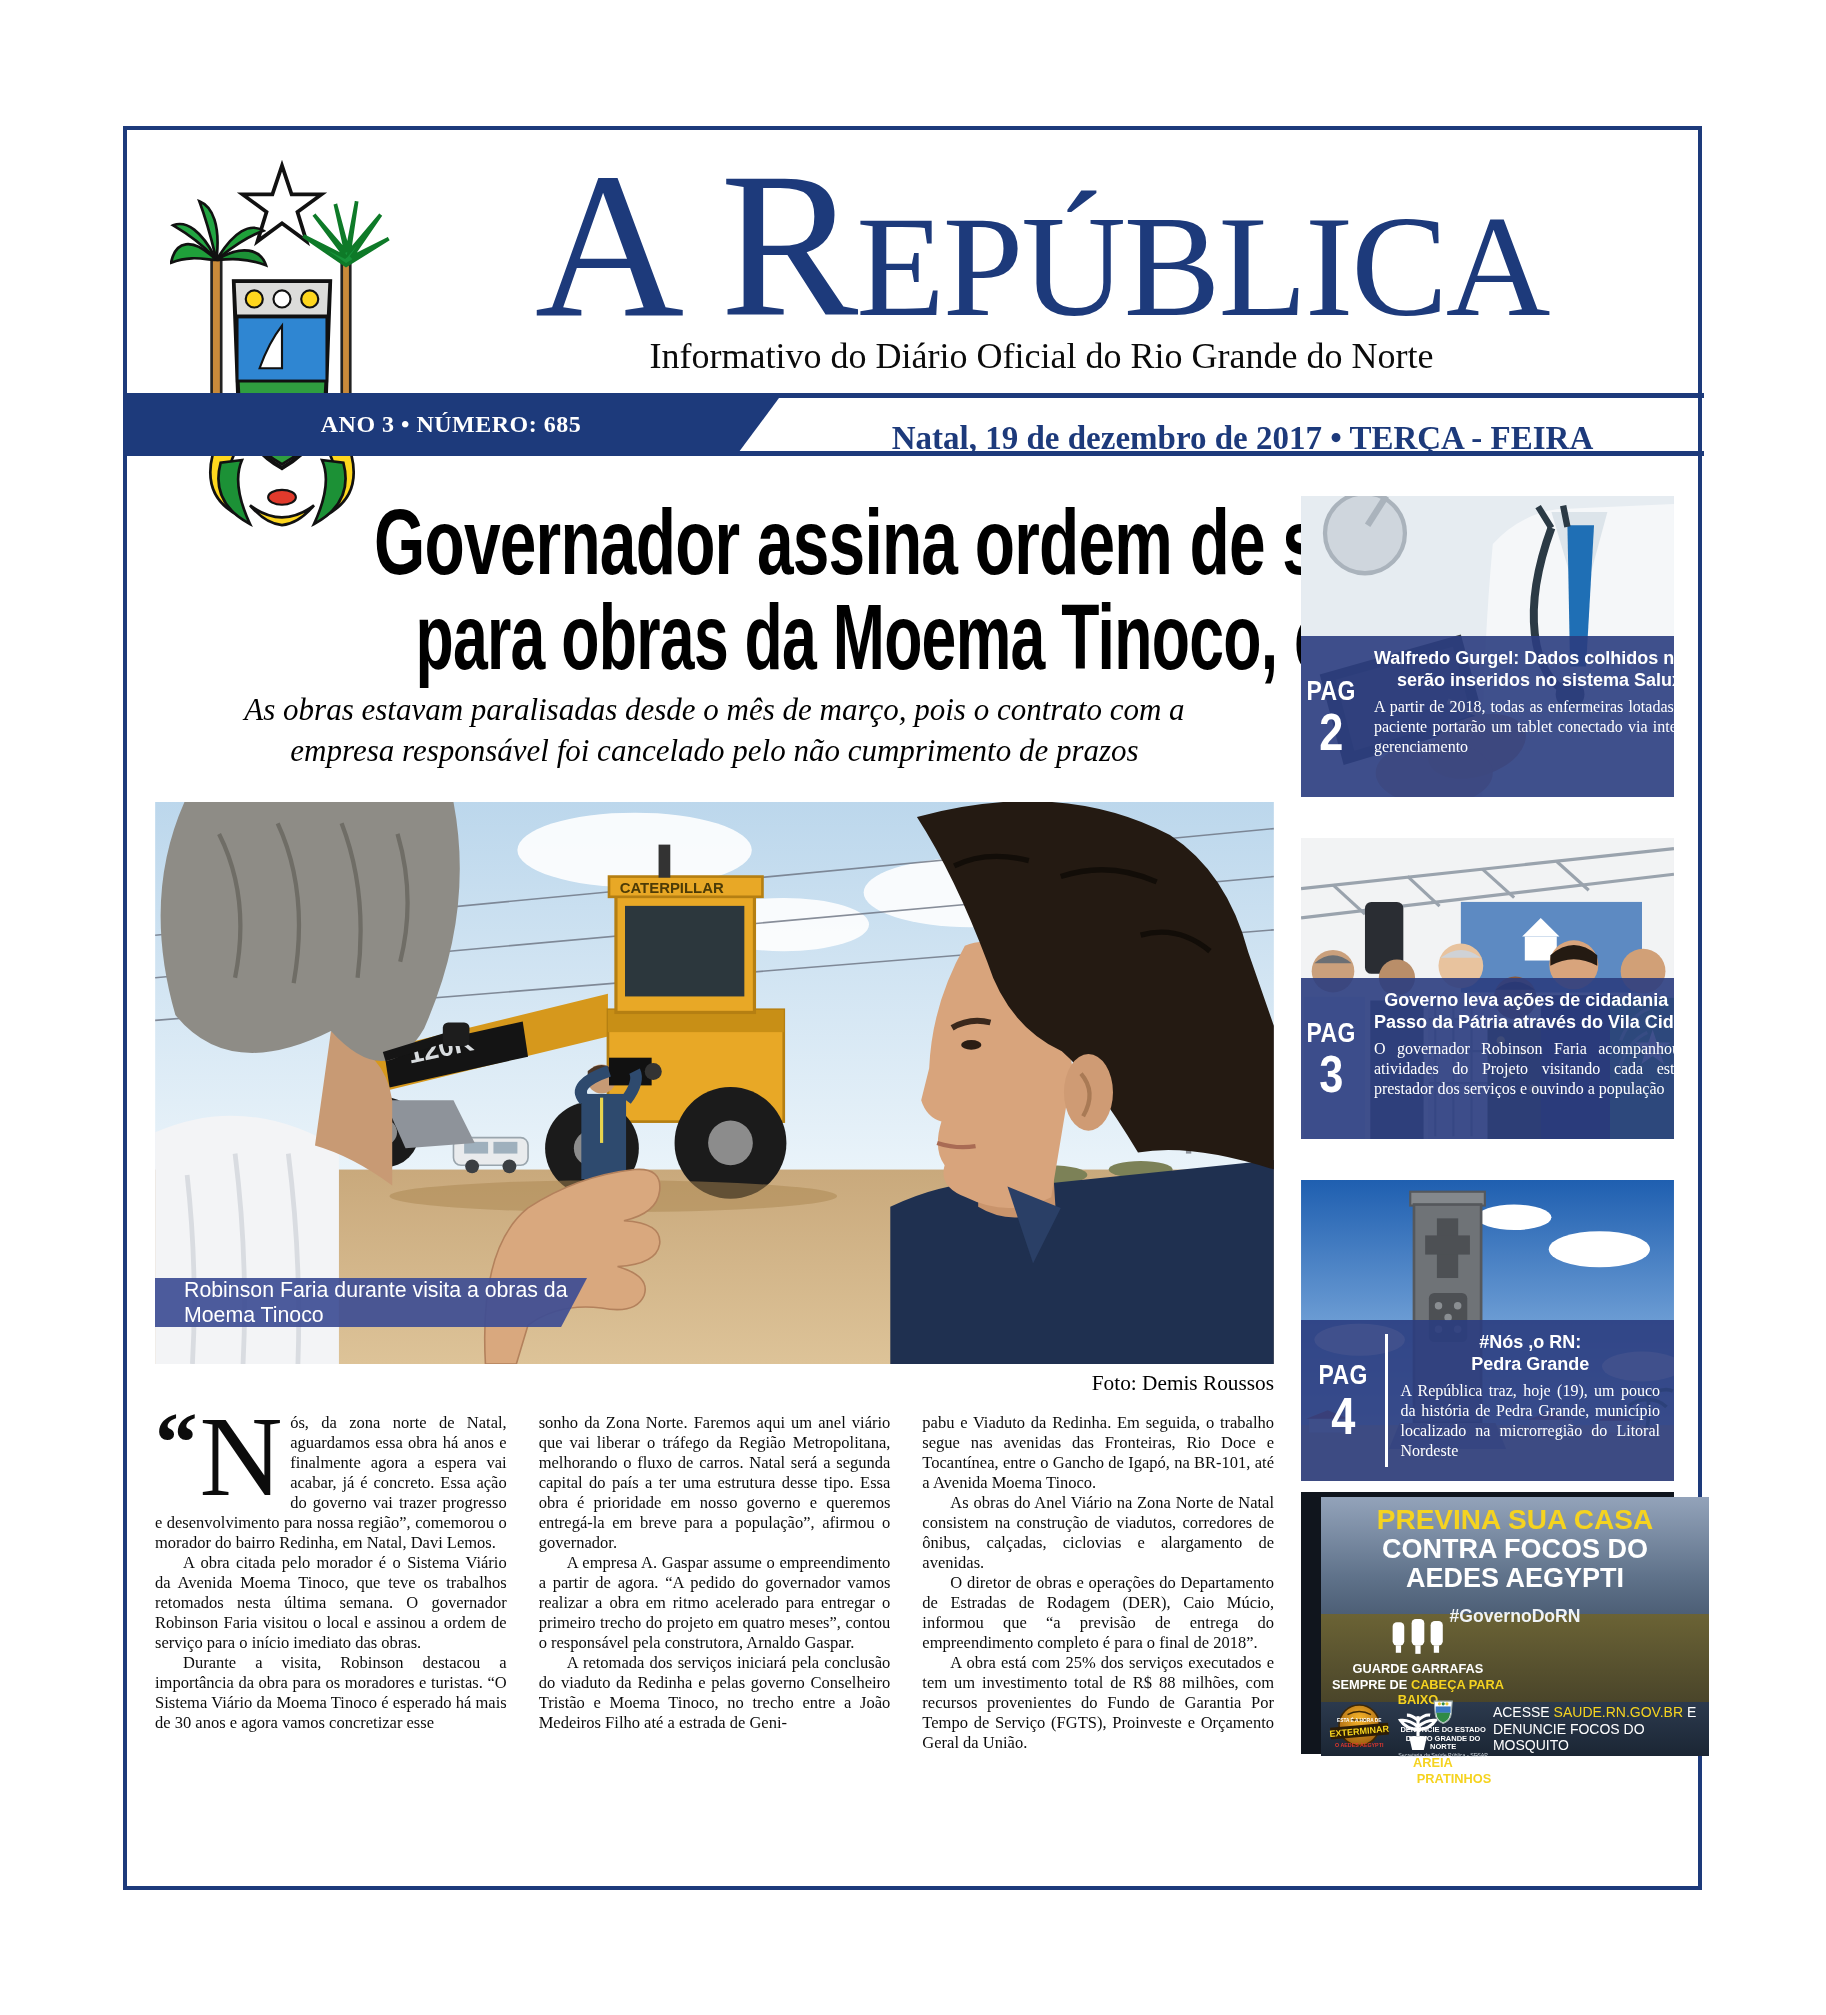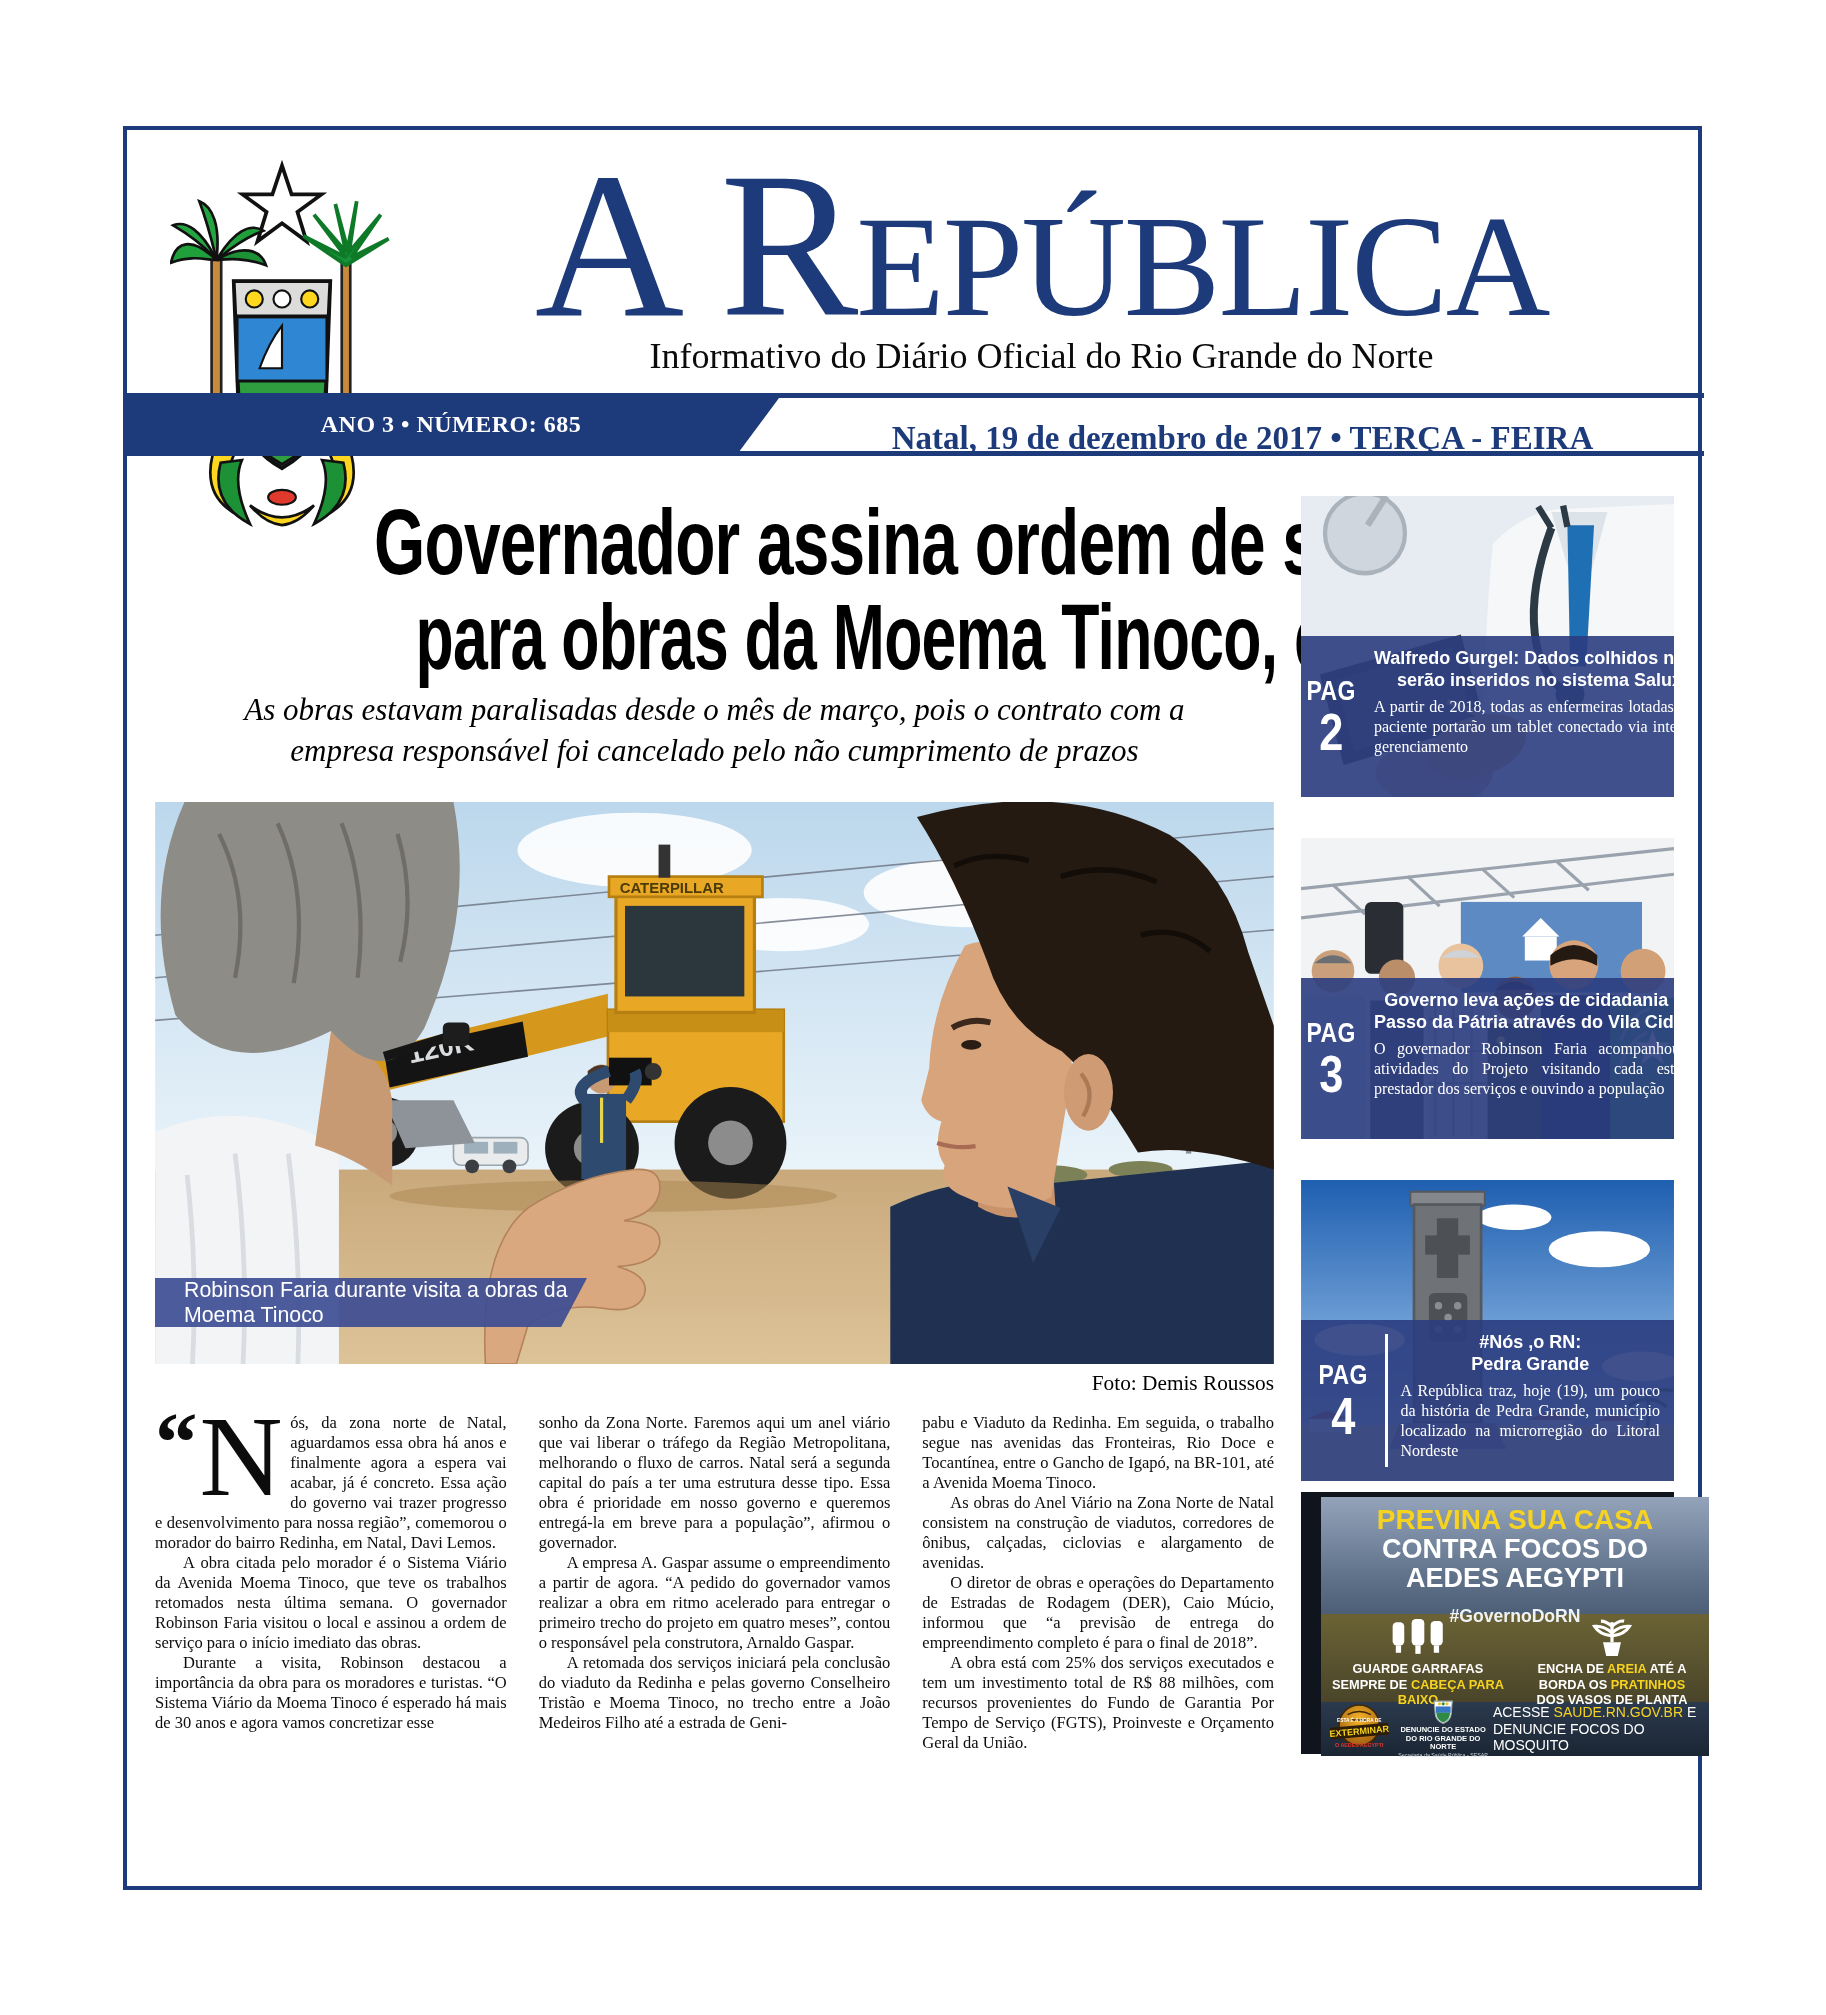--- a/index.html
+++ b/index.html
@@ -59,21 +59,21 @@
   .shead .fitline{display:inline-block;white-space:nowrap;}
   .sbody{margin-top:6.4px;font-size:16px;line-height:20px;text-align:justify;}
   
   #ad{left:1301px;top:1492px;width:373px;height:262px;background:#10151d;font-family:"Liberation Sans",sans-serif;}
   #ad .inner{position:absolute;left:20px;top:5.3px;width:388px;height:252px;}
   #ad .adtop{height:109px;background:linear-gradient(#93a3ba,#5e7189 70%,#4d5f76);text-align:center;
              padding-top:7.5px;}
   .adt1{color:#f5d320;font-weight:bold;font-size:28px;line-height:30px;}
   .adt2{color:#fff;font-weight:bold;font-size:27px;line-height:29px;}
   .adhash{color:#eef2f6;font-weight:bold;font-size:17.6px;margin-top:13px;}
-  #ad .admid{height:88px;background:linear-gradient(#6b6335,#4a452a);display:flex;}
+  #ad .admid{height:88px;background:linear-gradient(#6b6335,#4a452a);display:flex;flex-direction:column;}
   .tip{width:50%;text-align:center;padding-top:5.3px;}
   .tipcap{color:#fff;font-weight:bold;font-size:12.8px;line-height:15.5px;padding:2.1px 9.6px 0 9.6px;}
   .yel{color:#f5d320;}
   #ad .adbot{height:54px;background:linear-gradient(#2c3a4e,#1b2634);display:flex;align-items:center;
              padding:0 5.3px;gap:4.3px;}
   .govblock{width:91px;text-align:center;color:#fff;}
   .govl1{font-size:7.5px;font-weight:bold;line-height:8.5px;}
   .govl2{font-size:5.3px;line-height:7px;color:#cfd6de;}
   .cta{flex:1;color:#fff;font-weight:normal;font-size:14px;line-height:16.5px;}
   .fitline{display:inline-block;white-space:nowrap;}

